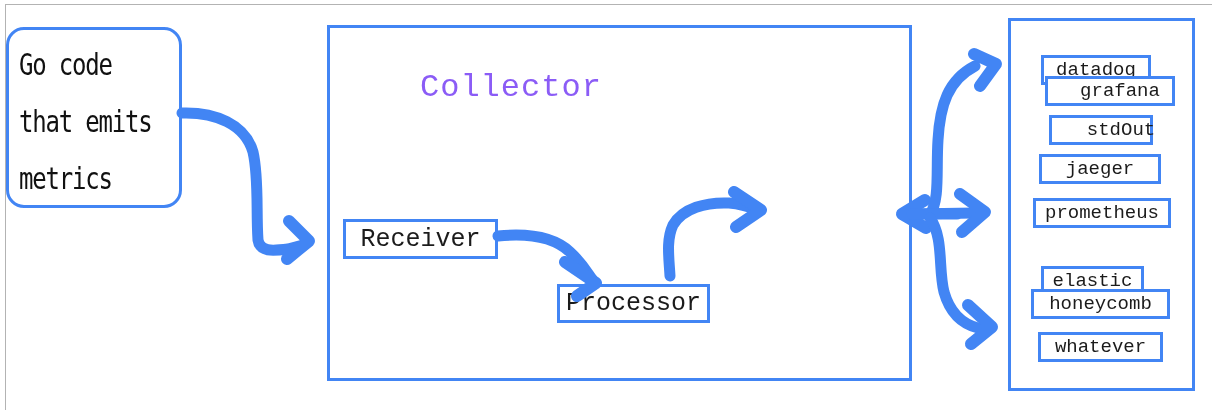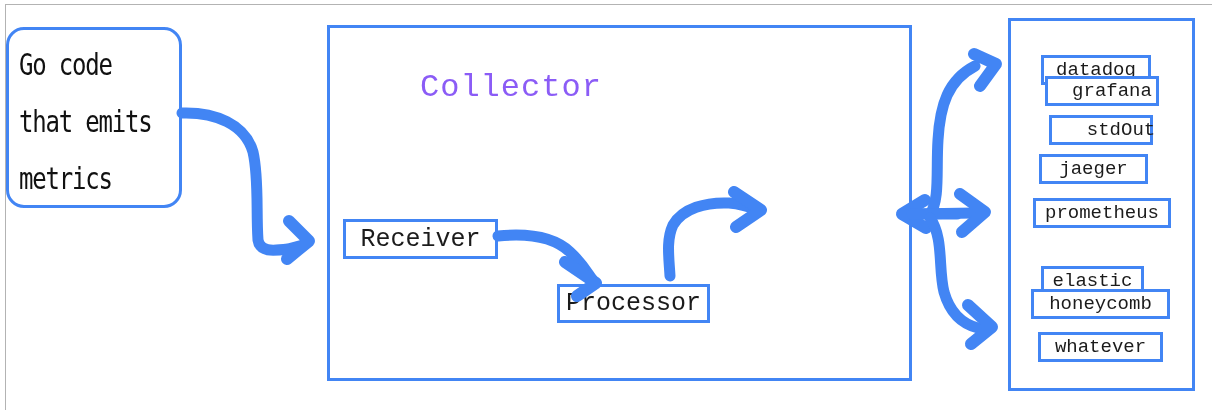--- a/index.html
+++ b/index.html
@@ -139,23 +139,23 @@
 
   <div class="box" id="collector-box">
     <div id="collector-title">Collector</div>
   </div>
 
   <div class="box" id="receiver-box">Receiver</div>
   <div class="box" id="processor-box">Processor</div>
 
   <div class="box" id="backends-box">
     <div class="backend-item" style="top:28px;  left:30px; width:110px;margin-top:6px;">datadog</div>
-    <div class="backend-item" style="top:55px;  left:34px; width:114px;padding-left:20px;">grafana</div>
+    <div class="backend-item" style="top:55px;  left:34px; width:130px;padding-left:20px;">grafana</div>
     <div class="backend-item" style="top:94px;  left:38px; width:104px;padding-left:40px;">stdOut</div>
-    <div class="backend-item" style="top:133px; left:28px; width:109px;">jaeger</div>
+    <div class="backend-item" style="top:133px; left:28px; width:122px;">jaeger</div>
     <div class="backend-item" style="top:177px; left:22px; width:138px;">prometheus</div>
     <div class="backend-item" style="top:245px; left:30px; width:103px;">elastic</div>
     <div class="backend-item" style="top:268px; left:20px; width:139px;">honeycomb</div>
     <div class="backend-item" style="top:311px; left:27px; width:125px;">whatever</div>
   </div>
 
   <svg id="arrows" viewBox="0 0 1212 410">
     <g fill="none" stroke="#4285f4" stroke-width="11" stroke-linecap="round" stroke-linejoin="round">
 
       <g>

